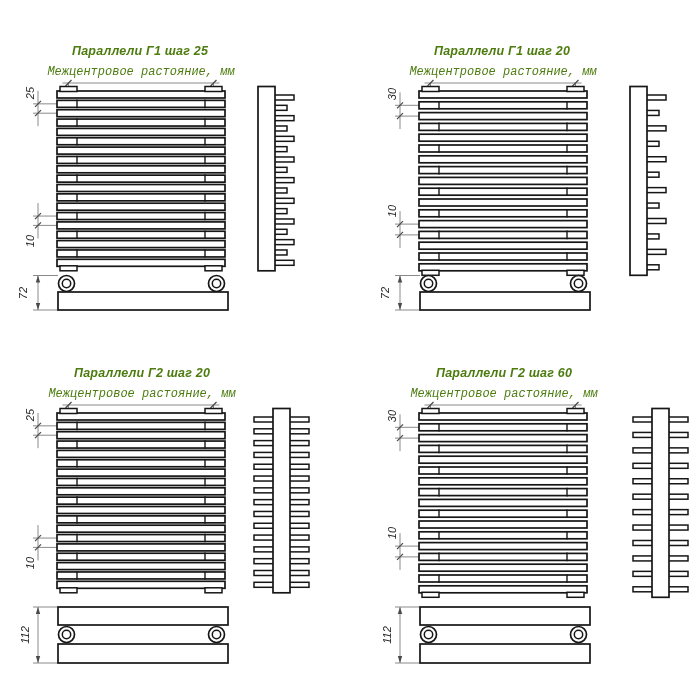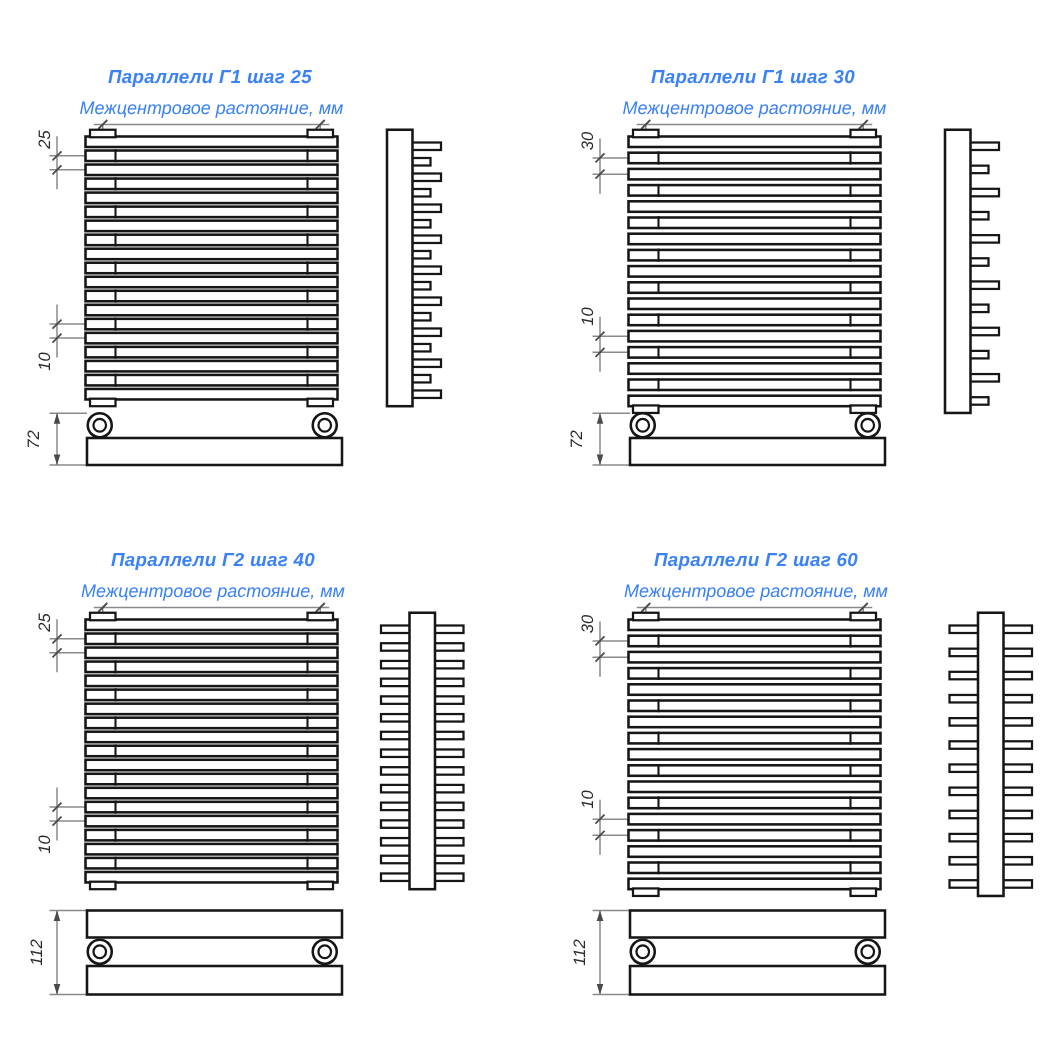--- a/index.html
+++ b/index.html
@@ -1,23 +1,23 @@
 <!DOCTYPE html>
 <html><head>
 <meta charset="utf-8">
 <style>
   html,body{margin:0;padding:0;background:#ffffff;}
   #canvas{
     position:relative;width:700px;height:700px;background:#ffffff;
     font-family:"Liberation Sans","DejaVu Sans",sans-serif;overflow:hidden;
   }
   #drawing{position:absolute;left:0;top:0;}
-  .lbl{position:absolute;white-space:nowrap;color:#3b82f6;transform:translate(-50%,-50%);}
+  .lbl{position:absolute;white-space:nowrap;color:#4d7c0f;transform:translate(-50%,-50%);}
   .title{font-size:12.5px;font-weight:bold;font-style:italic;letter-spacing:.2px;}
-  .subtitle{font-size:12px;font-style:italic;}
+  .subtitle{font-size:12px;font-style:italic;font-family:Liberation Mono, monospace;}
   .dim{font-size:11px;font-style:italic;color:#2a2a2a;}
   .vert{transform:translate(-50%,-50%) rotate(-90deg);}
 </style>
 </head>
 <body>
 
 <div id="canvas">
   <svg id="drawing" width="700" height="700" viewBox="0 0 700 700">
       <line x1="62.5" y1="83" x2="219.5" y2="83" stroke="#8a8a8a" stroke-width="1"></line>
       <line x1="68.5" y1="83" x2="68.5" y2="87.5" stroke="#8a8a8a" stroke-width="1"></line>
@@ -368,29 +368,29 @@
 
   <div>
     <div class="lbl title" style="left:140px;top:51px">Параллели Г1 шаг 25</div>
     <div class="lbl subtitle" style="left:141px;top:72px">Межцентровое растояние, мм</div>
     <div class="lbl dim vert" style="left:30px;top:93px">25</div>
     <div class="lbl dim vert" style="left:30px;top:241px">10</div>
     <div class="lbl dim vert" style="left:23px;top:293px">72</div>
   </div>
 
   <div>
-    <div class="lbl title" style="left:502px;top:51px">Параллели Г1 шаг 30</div>
+    <div class="lbl title" style="left:502px;top:51px">Параллели Г1 шаг 20</div>
     <div class="lbl subtitle" style="left:503px;top:72px">Межцентровое растояние, мм</div>
     <div class="lbl dim vert" style="left:392px;top:94px">30</div>
     <div class="lbl dim vert" style="left:392px;top:211px">10</div>
     <div class="lbl dim vert" style="left:385px;top:293px">72</div>
   </div>
 
   <div>
-    <div class="lbl title" style="left:142px;top:373px">Параллели Г2 шаг 40</div>
+    <div class="lbl title" style="left:142px;top:373px">Параллели Г2 шаг 20</div>
     <div class="lbl subtitle" style="left:142px;top:394px">Межцентровое растояние, мм</div>
     <div class="lbl dim vert" style="left:30px;top:415px">25</div>
     <div class="lbl dim vert" style="left:30px;top:563px">10</div>
     <div class="lbl dim vert" style="left:25px;top:635px">112</div>
   </div>
 
   <div>
     <div class="lbl title" style="left:504px;top:373px">Параллели Г2 шаг 60</div>
     <div class="lbl subtitle" style="left:504px;top:394px">Межцентровое растояние, мм</div>
     <div class="lbl dim vert" style="left:392px;top:416px">30</div>

